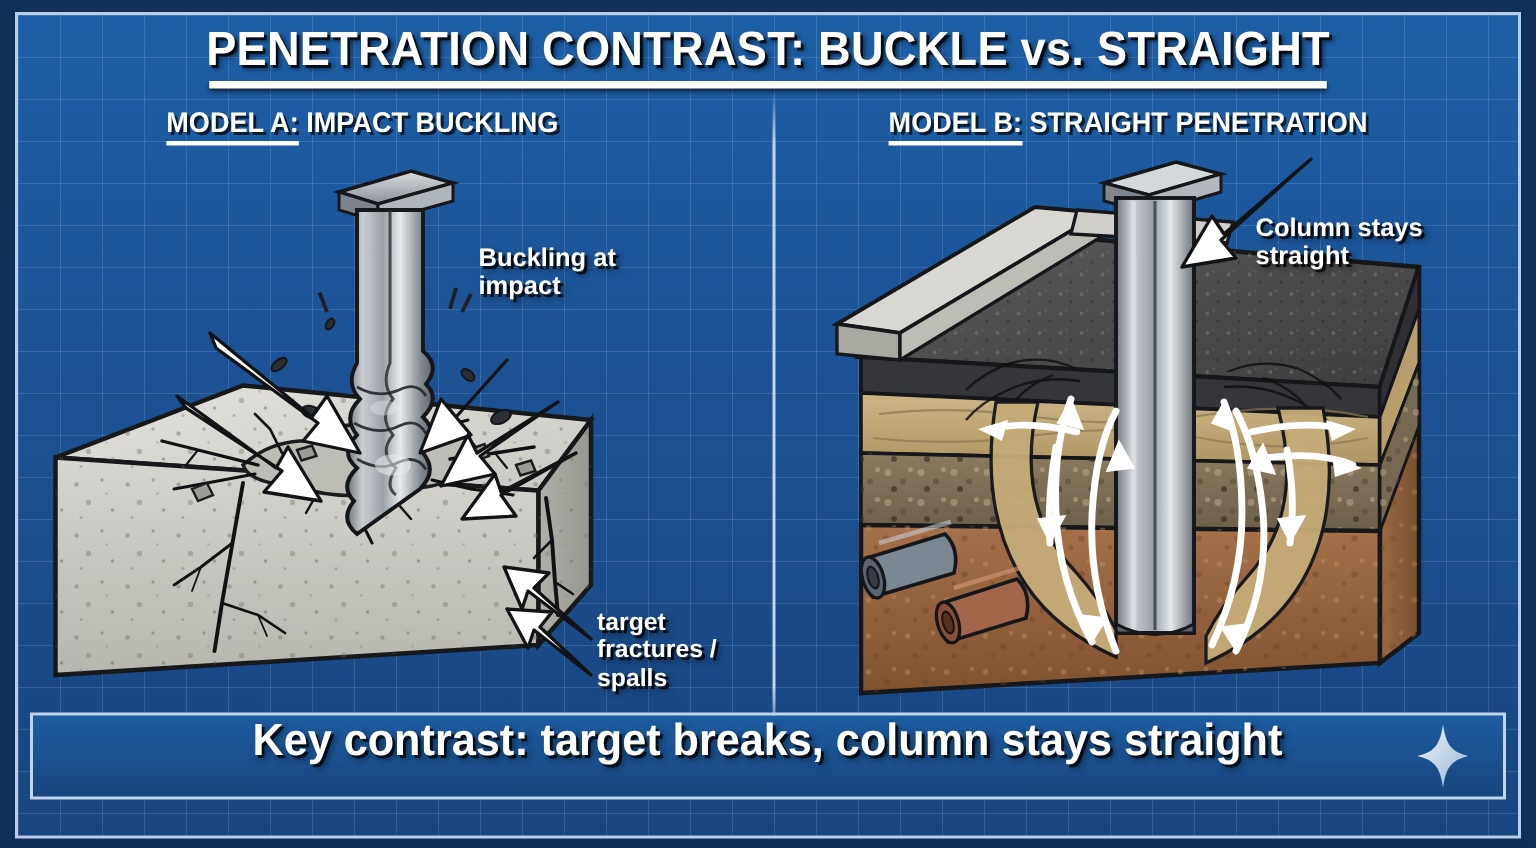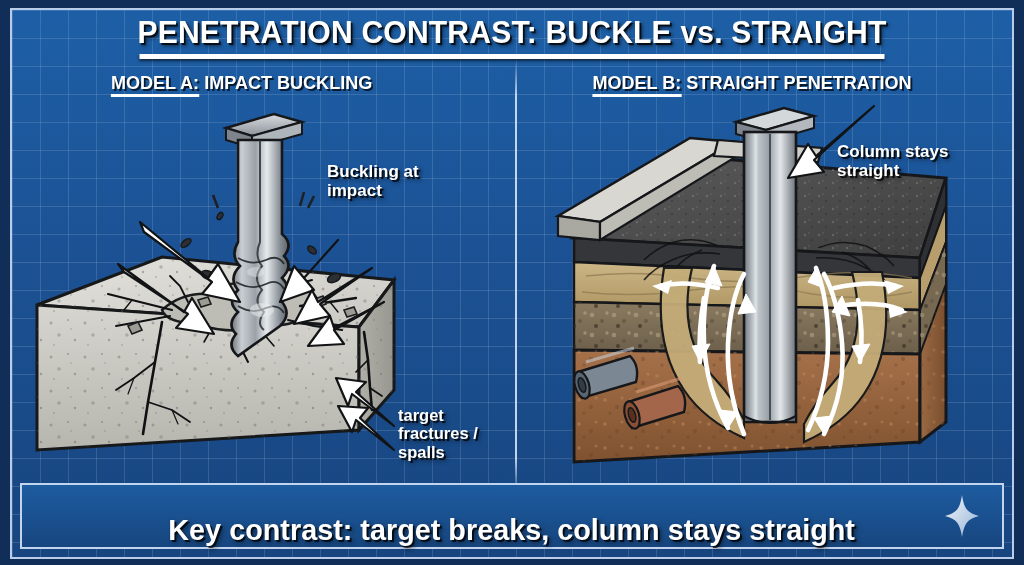--- a/index.html
+++ b/index.html
@@ -48,42 +48,42 @@
   .sub .ul{border-bottom:3px solid #fff;padding-bottom:1px;}
   #subA{left:92px;}
   #subB{left:572px;}
   
   #divider{
     position:absolute;left:503px;top:52px;width:2px;height:430px;
     background:linear-gradient(to bottom,rgba(220,235,255,.0),rgba(220,235,255,.85) 8%,rgba(220,235,255,.85) 92%,rgba(220,235,255,0));
   }
   
   #banner{
-    position:absolute;left:8px;right:8px;bottom:8px;height:66px;
+    position:absolute;left:8px;right:8px;bottom:24px;height:58px;
     background:linear-gradient(to bottom,#1d5ca0,#17467f);
     border:2px solid #c3d4ee;
-    display:flex;align-items:flex-end;justify-content:center;
+    display:flex;align-items:flex-start;justify-content:center;
     box-sizing:border-box;
   }
   #banner .btext{
     font-size:30px;font-weight:bold;color:#fff;
     text-shadow:2px 2px 0 rgba(0,0,0,.75),3px 3px 5px rgba(0,0,0,.5);
     transform:scaleX(.96);
     white-space:nowrap;
   }
   #sparkle{position:absolute;right:22px;top:50%;transform:translateY(-50%);}
   
   .stage{position:absolute;top:0;left:0;}
   
   .callout{
     position:absolute;color:#fff;font-weight:bold;font-size:17px;line-height:1.12;
     text-shadow:2px 2px 0 rgba(0,0,0,.8),3px 3px 4px rgba(0,0,0,.5);
     white-space:pre-line;
   }
-  #callA1{left:307px;top:152px;margin-left:8px;}
+  #callA1{left:307px;top:152px;}
   #callA2{left:386px;top:396px;font-size:16.5px;}
   #callB1{left:825px;top:132px;}
 </style>
 </head>
 <body>
 
 <div id="poster">
  <div id="frame">
 
   <div class="title">PENETRATION CONTRAST: BUCKLE vs. STRAIGHT</div>

